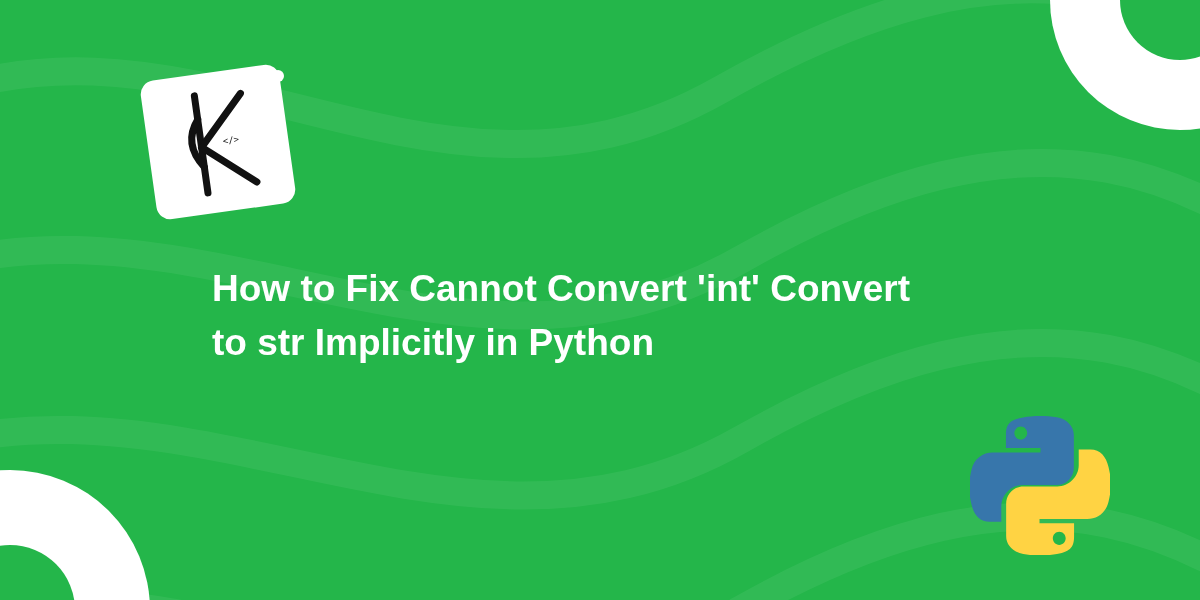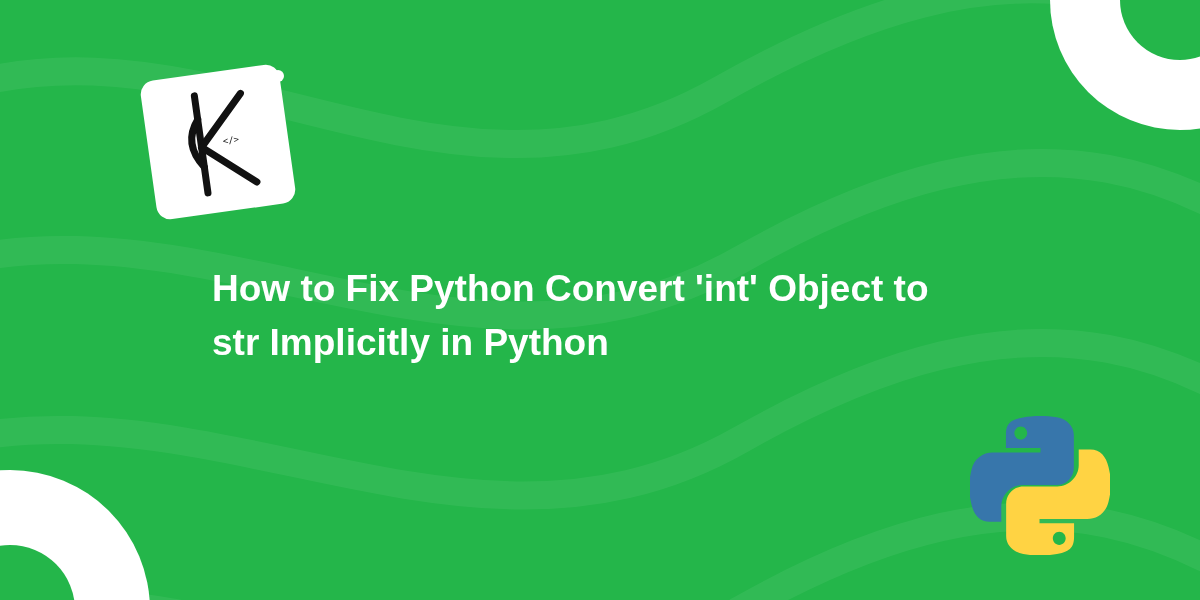--- a/index.html
+++ b/index.html
@@ -111,21 +111,21 @@
           <line x1="28" y1="6" x2="28" y2="104"></line>
           <line x1="28" y1="58" x2="74" y2="10"></line>
           <line x1="28" y1="58" x2="78" y2="100"></line>
           <path d="M28 30 Q10 52 28 78"></path>
         </g>
         <text x="50" y="58" font-size="9" font-family="monospace" fill="#111">&lt;/&gt;</text>
       </svg>
     </div>
   </div>
 
-  <h1 class="title">How to Fix Python Convert 'int' Object to str Implicitly in Python</h1>
+  <h1 class="title">How to Fix Cannot Convert 'int' Convert to str Implicitly in Python</h1>
 
   <div class="py">
     <svg viewBox="0 0 256 255">
       <path d="M126.9 0c-10.7.05-20.9.97-29.9 2.56C70.5 7.23 65.7 17 65.7 35v23.7h63.2v8H41.6C23.5 66.7 7.6 77.6 2.7 98.4c-5.7 23.8-5.9 38.7 0 63.5 4.4 18.5 14.9 31.7 33.1 31.7h21.4v-28.5c0-20.6 17.8-38.8 39-38.8h62.4c17.4 0 31.3-14.3 31.3-31.8V35c0-17-14.3-29.7-31.3-32.5C147.8.6 137.6-.05 126.9 0zM92.8 19.3c6.47 0 11.75 5.37 11.75 12 0 6.6-5.28 11.9-11.75 11.9-6.5 0-11.75-5.3-11.75-11.9 0-6.6 5.25-12 11.75-12z" fill="#3776ab"></path>
       <path d="M129.1 255c10.7-.05 20.9-.97 29.9-2.56 26.5-4.67 31.3-14.44 31.3-32.44v-23.7h-63.2v-8h87.3c18.1 0 34-10.9 38.9-31.7 5.7-23.8 5.9-38.7 0-63.5-4.4-18.5-14.9-31.7-33.1-31.7h-21.4v28.5c0 20.6-17.8 38.8-39 38.8H97.4c-17.4 0-31.3 14.3-31.3 31.8V220c0 16.9 14.3 29.7 31.3 32.5 10.8 1.9 21 2.55 31.7 2.5zm34.1-19.3c-6.47 0-11.75-5.37-11.75-12 0-6.6 5.28-11.9 11.75-11.9 6.5 0 11.75 5.3 11.75 11.9 0 6.6-5.25 12-11.75 12z" fill="#ffd343"></path>
     </svg>
   </div>
 
 </div>
 

